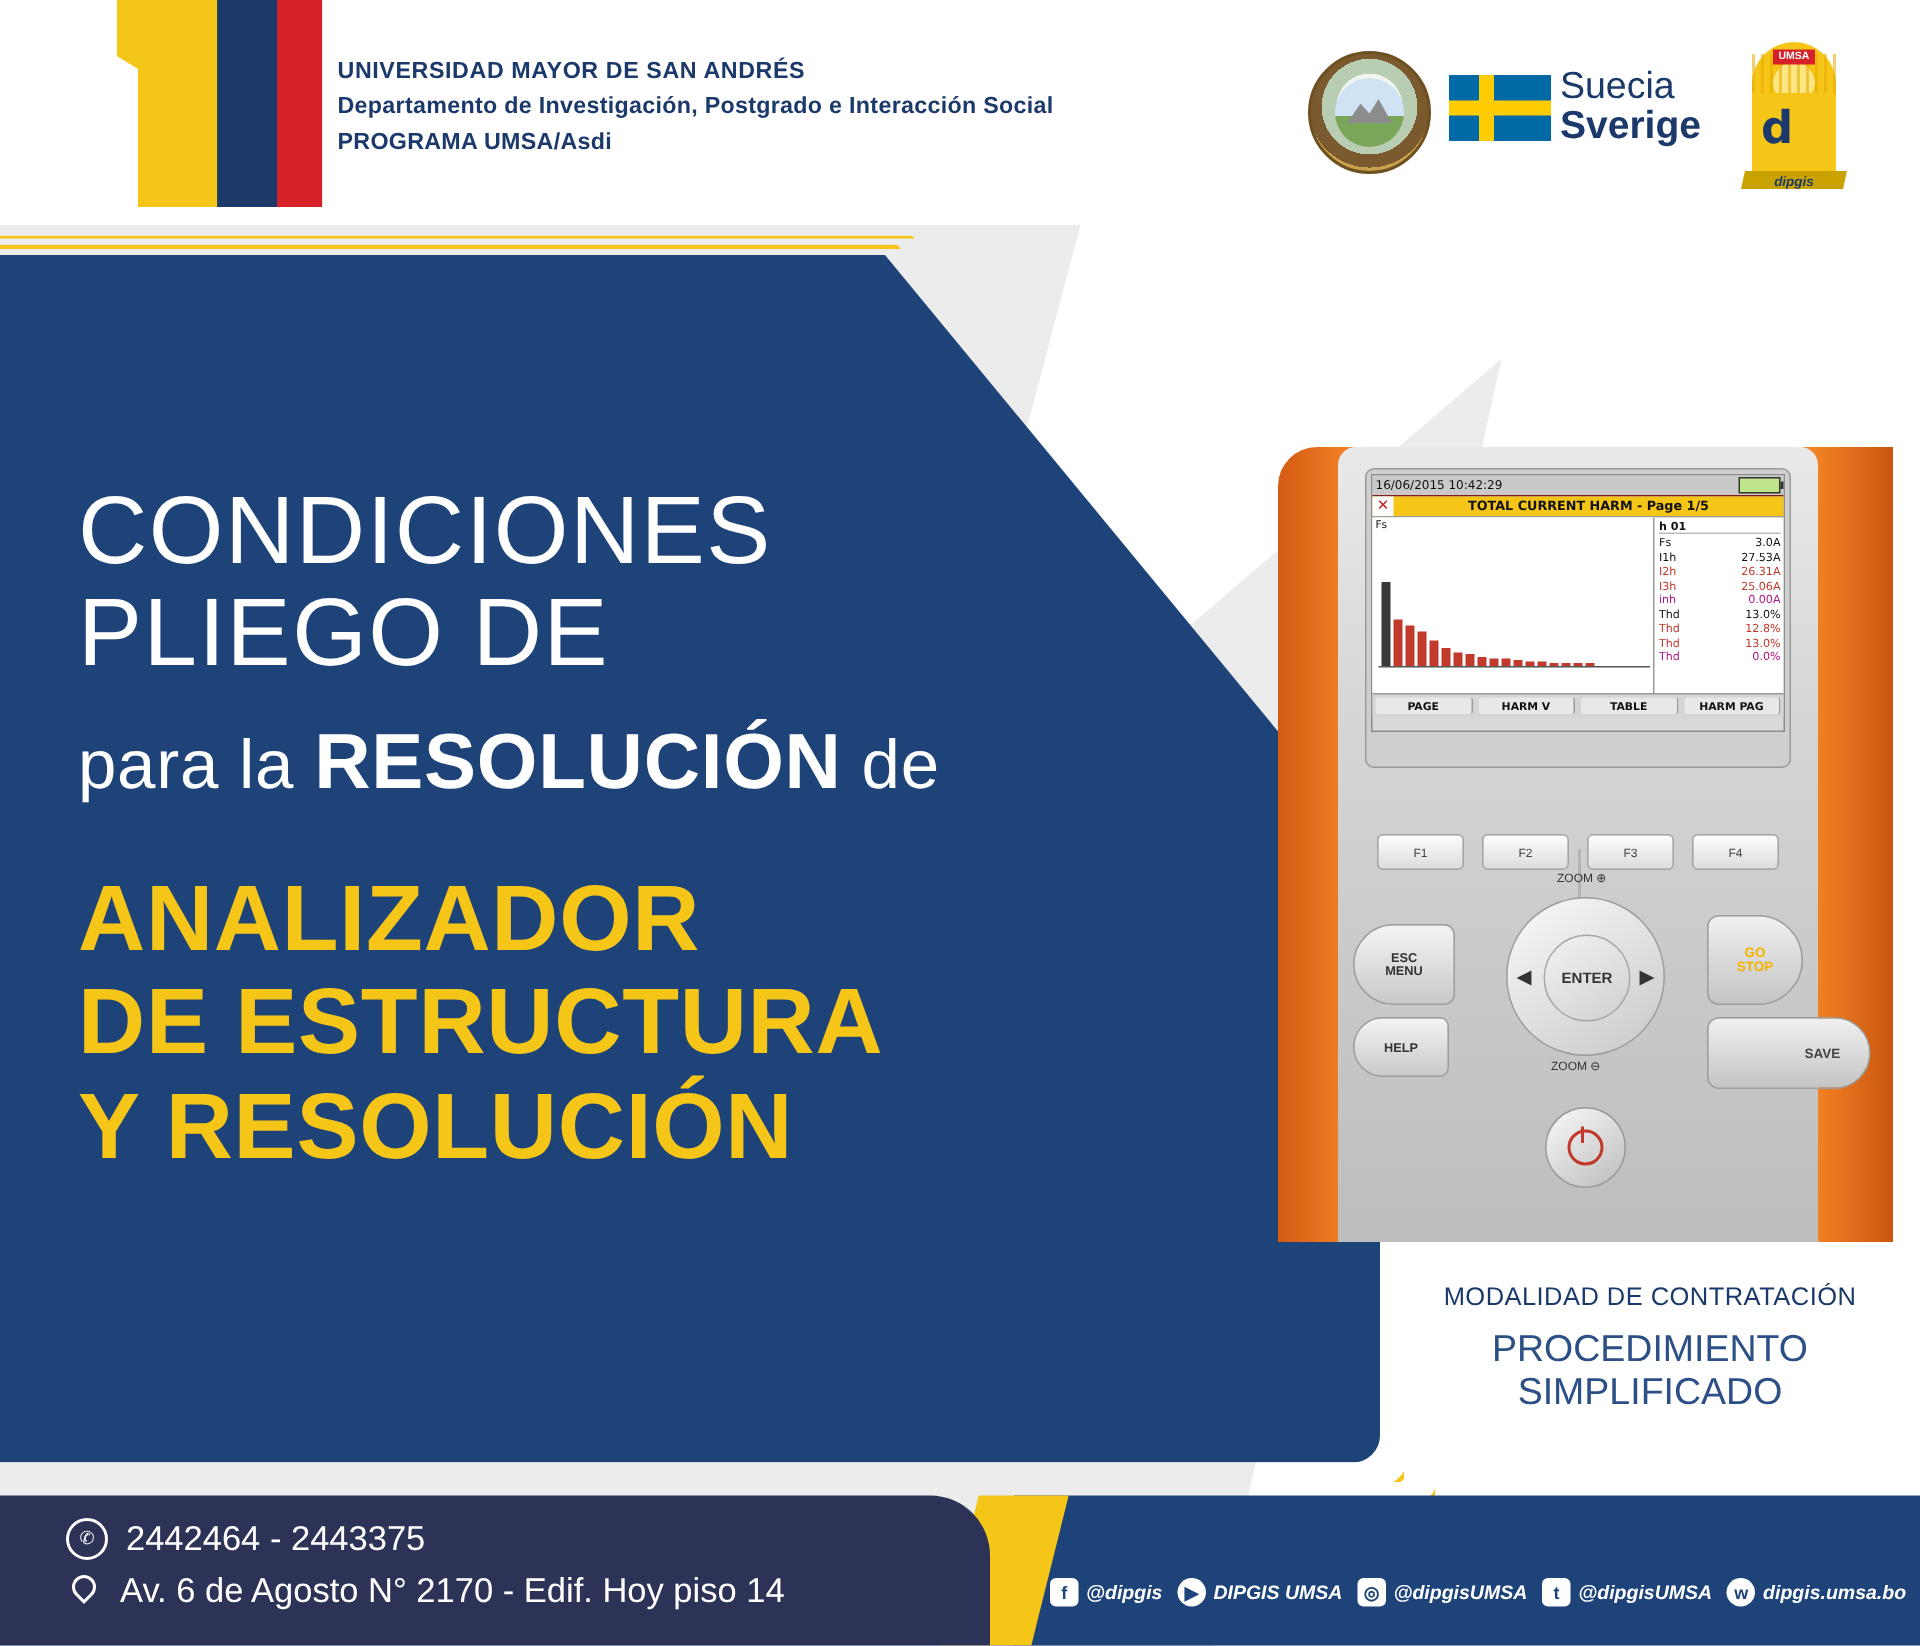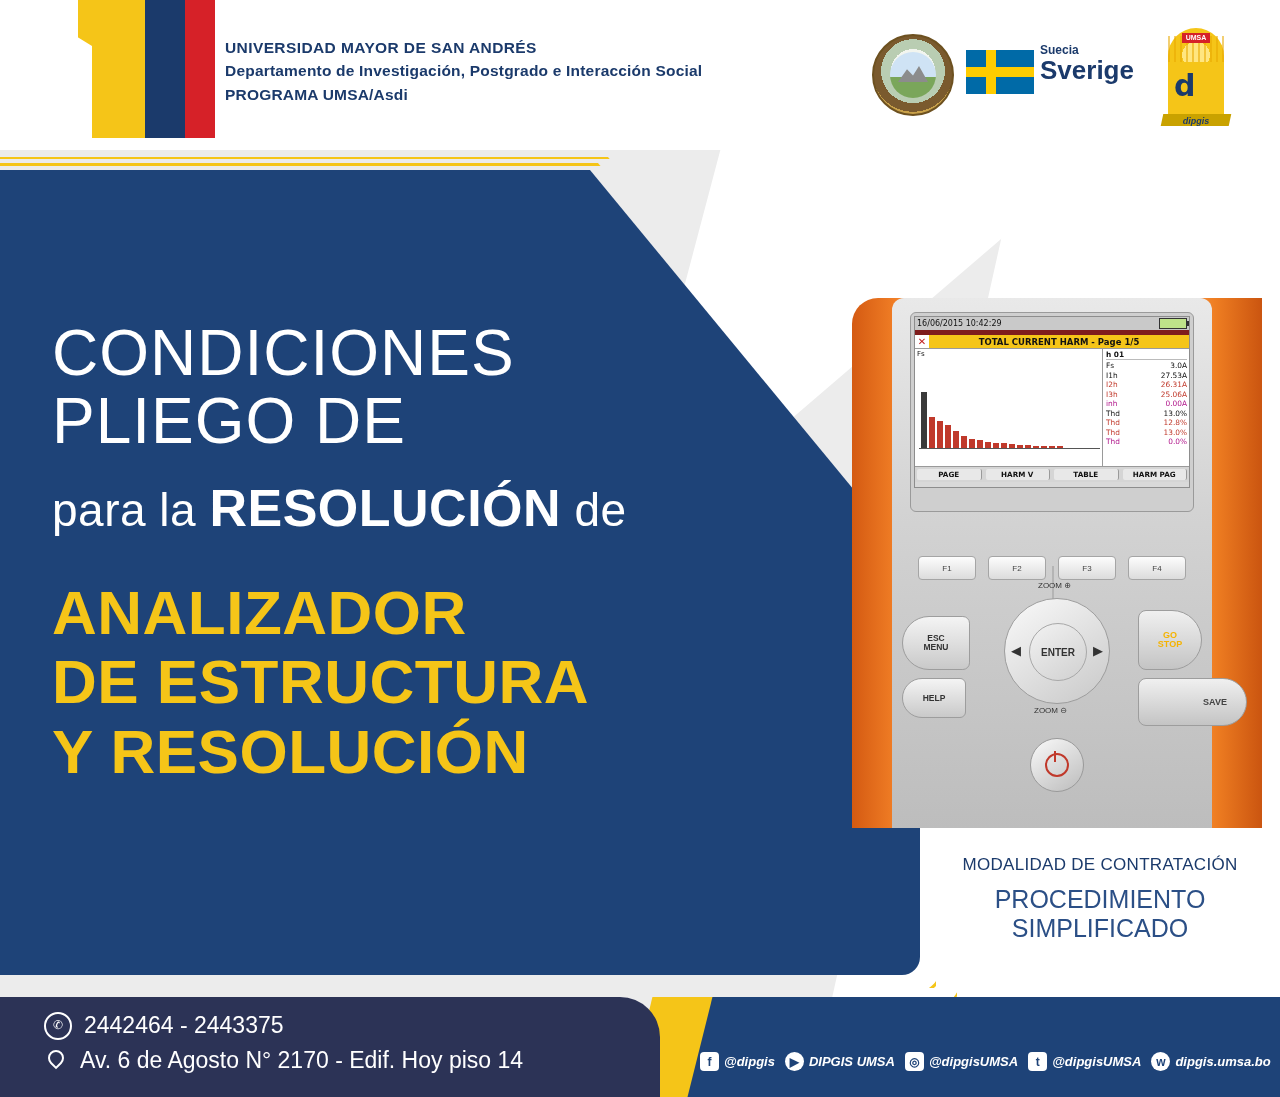--- a/index.html
+++ b/index.html
@@ -65,21 +65,21 @@
   }
   .seal .inner{width:46px;height:46px;border-radius:50%;background:linear-gradient(#cfe3f5 0 55%,#7aa65a 55% 100%);display:block;position:relative;}
   .seal .inner::after{content:"";position:absolute;left:8px;top:14px;width:30px;height:16px;background:#8c8c8c;clip-path:polygon(0 100%,30% 20%,50% 60%,70% 0,100% 100%);}
   
   .flag{
     position:absolute;left:966px;top:50px;width:68px;height:44px;background:#006aa7;
   }
   .flag::before{content:"";position:absolute;left:20px;top:0;width:10px;height:44px;background:#fecc00;}
   .flag::after{content:"";position:absolute;left:0;top:17px;width:68px;height:10px;background:#fecc00;}
   .flag-txt{position:absolute;left:1040px;top:44px;color:#1b3a6b;line-height:1.05;}
-  .flag-txt .t1{font-size:12px;font-weight:700;}
+  .flag-txt .t1{font-size:25px;font-weight:400;}
   .flag-txt .t2{font-size:26px;font-weight:bold;}
   
   .dipgis{
     position:absolute;left:1158px;top:28px;width:76px;height:100px;
   }
   .dipgis .top{position:absolute;left:10px;top:0;width:56px;height:34px;background:radial-gradient(ellipse at 50% 80%,#ffe680 0 35%,#f5c518 35% 100%);border-radius:28px 28px 0 0;}
   .dipgis .top .rays{position:absolute;left:0;top:8px;width:56px;height:26px;background:
     repeating-linear-gradient(90deg,#e8a800 0 2px,transparent 2px 6px);opacity:.55;}
   .dipgis .badge{position:absolute;left:24px;top:5px;width:28px;height:10px;background:#d62128;color:#fff;font-size:7px;font-weight:bold;text-align:center;line-height:10px;}
   .dipgis .body{position:absolute;left:10px;top:34px;width:56px;height:52px;background:#f5c518;}
@@ -127,21 +127,21 @@
   .dev-body{
     position:absolute;left:150px;top:0;width:320px;height:530px;
     background:linear-gradient(180deg,#e9e9e9,#d3d3d3 40%,#bdbdbd);
     border-radius:12px 12px 0 0;
   }
   .dev-screen-frame{
     position:absolute;left:168px;top:14px;width:284px;height:200px;background:#cfcfcf;border-radius:6px;
     border:1px solid #9a9a9a;box-sizing:border-box;padding:4px;
   }
   .scr{position:absolute;left:172px;top:18px;width:276px;height:172px;background:#d9d9d9;border:1px solid #8d8d8d;box-sizing:border-box;font-family:"DejaVu Sans",sans-serif;}
-  .scr-top{display:flex;align-items:center;height:13px;background:#c9c9c9;border-bottom:5px solid #7f1d1d;font-size:8px;color:#111;padding:0 2px;}
+  .scr-top{display:flex;align-items:center;height:13px;background:#c9c9c9;border-bottom:1px solid #7f1d1d;font-size:8px;color:#111;padding:0 2px;}
   .scr-top .dt{flex:0 0 auto;}
   .scr-top .sp{flex:1;}
   .scr-batt{width:26px;height:9px;border:1px solid #333;background:#bfe38a;position:relative;}
   .scr-batt::after{content:"";position:absolute;right:-3px;top:2px;width:2px;height:5px;background:#333;}
   .scr-title{display:flex;align-items:center;height:13px;background:#f5c518;border-bottom:1px solid #9a9a9a;}
   .scr-title .x{width:14px;text-align:center;color:#c01b1b;font-weight:bold;font-size:10px;background:#ffffff;height:13px;line-height:13px;}
   .scr-title .tt{flex:1;text-align:center;font-size:8.5px;font-weight:bold;color:#111;}
   .scr-main{display:flex;height:117px;background:#ffffff;}
   .scr-plot{flex:1;position:relative;border-right:1px solid #9a9a9a;background:#fff;}
   .scr-plot .fs{position:absolute;left:2px;top:1px;font-size:7px;color:#111;}

